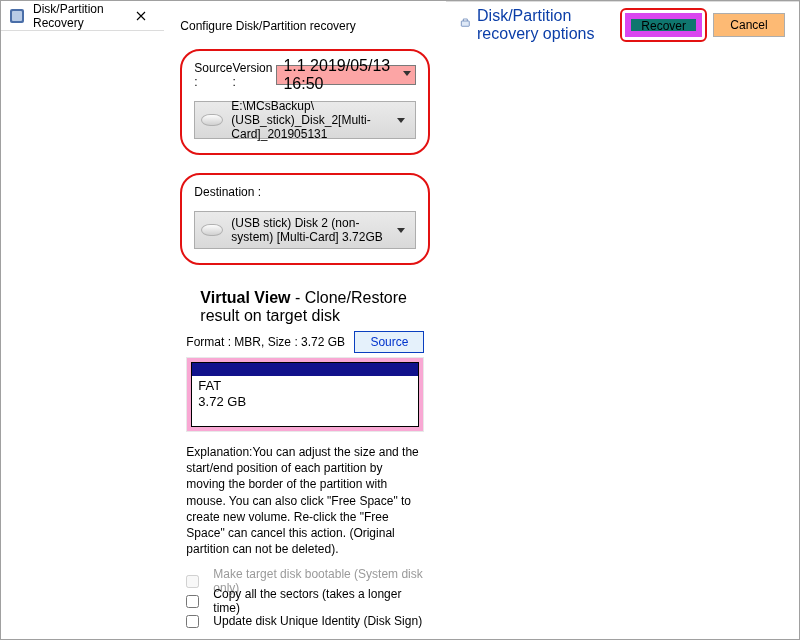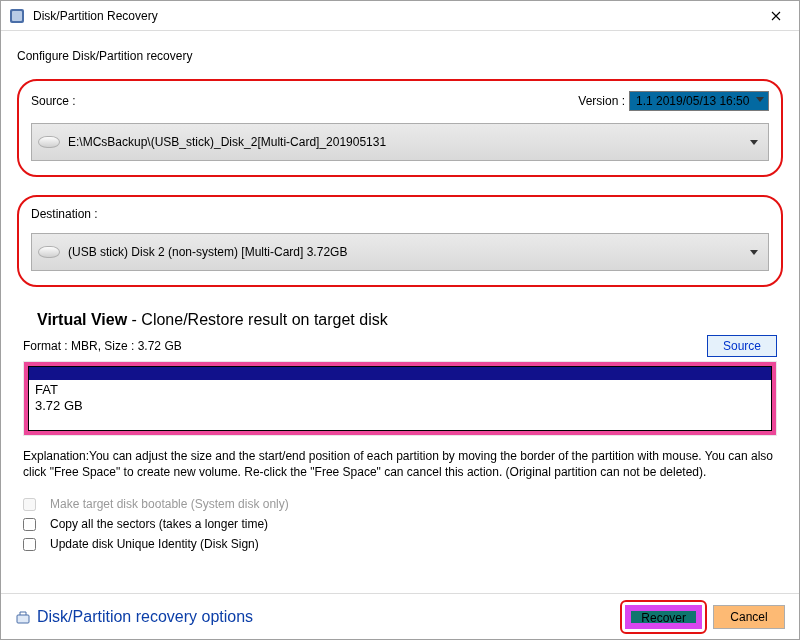--- a/index.html
+++ b/index.html
@@ -6,21 +6,21 @@
   html, body { margin:0; padding:0; }
   body {
     font-family: "Segoe UI", Tahoma, Arial, sans-serif;
     font-size: 12px;
     color: #000;
     background: #fff;
     width: 802px;
     height: 642px;
     overflow: hidden;
   }
-  .window { border:1px solid #a0a0a0; width:800px; height:640px; display:flex; flex-direction:column; }
+  .window { border:1px solid #a0a0a0; width:800px; height:640px; display:flex; }
   .titlebar {
     height: 30px;
     display:flex; align-items:center;
     background:#fff;
     border-bottom:1px solid #dcdcdc;
   }
   .titlebar .appicon { width:16px; height:16px; margin-left:8px; display:inline-block; }
   .titlebar .title { margin-left:8px; flex:1; font-size:12px; }
   .titlebar .closebtn {
     width:46px; height:30px; display:flex; align-items:center; justify-content:center;
@@ -32,22 +32,22 @@
 
   .redbox {
     border: 2px solid #e31111;
     border-radius: 20px;
     padding: 10px 12px 14px 12px;
     margin-bottom: 18px;
   }
   .rowlabel { font-size:12px; margin-bottom:12px; display:flex; align-items:center; }
   .rowlabel .ver { margin-left:auto; margin-right:4px; }
   .verselect {
-    height:20px; border:1px solid #7a7a7a; background:#0369a1;
-    padding:0 16px 0 6px; font-size:12px; display:inline-flex; align-items:center;
+    height:20px; border:1px solid #7a7a7a; background:#fca5a5;
+    padding:0 16px 0 6px; font-size:16px; display:inline-flex; align-items:center;
     position:relative; min-width:140px;
   }
   .verselect .caret { position:absolute; right:4px; top:5px; }
   .caret {
     width:0; height:0; border-left:4px solid transparent; border-right:4px solid transparent;
     border-top:5px solid #333;
     display:inline-block;
   }
 
   .bigselect {
@@ -79,21 +79,21 @@
     background:#e5f1fb;
     height:22px; width:70px;
     font-size:12px;
     cursor:pointer;
   }
 
   .partmap-wrap {
     margin: 0 6px 8px 6px;
     height: 75px;
     border:1px solid #e8e8e8;
-    background:#ec4899;
+    background:#f9a8d4;
     padding:4px;
     display:flex; flex-direction:column;
   }
   .partmap {
     flex:1;
     border:1px solid #000;
     display:flex; flex-direction:column;
   }
   .partmap .bluebar { height:13px; background:#11118b; }
   .partmap .body { flex:1; background:#fff; padding:2px 6px; font-size:13px; line-height:1.25; }

